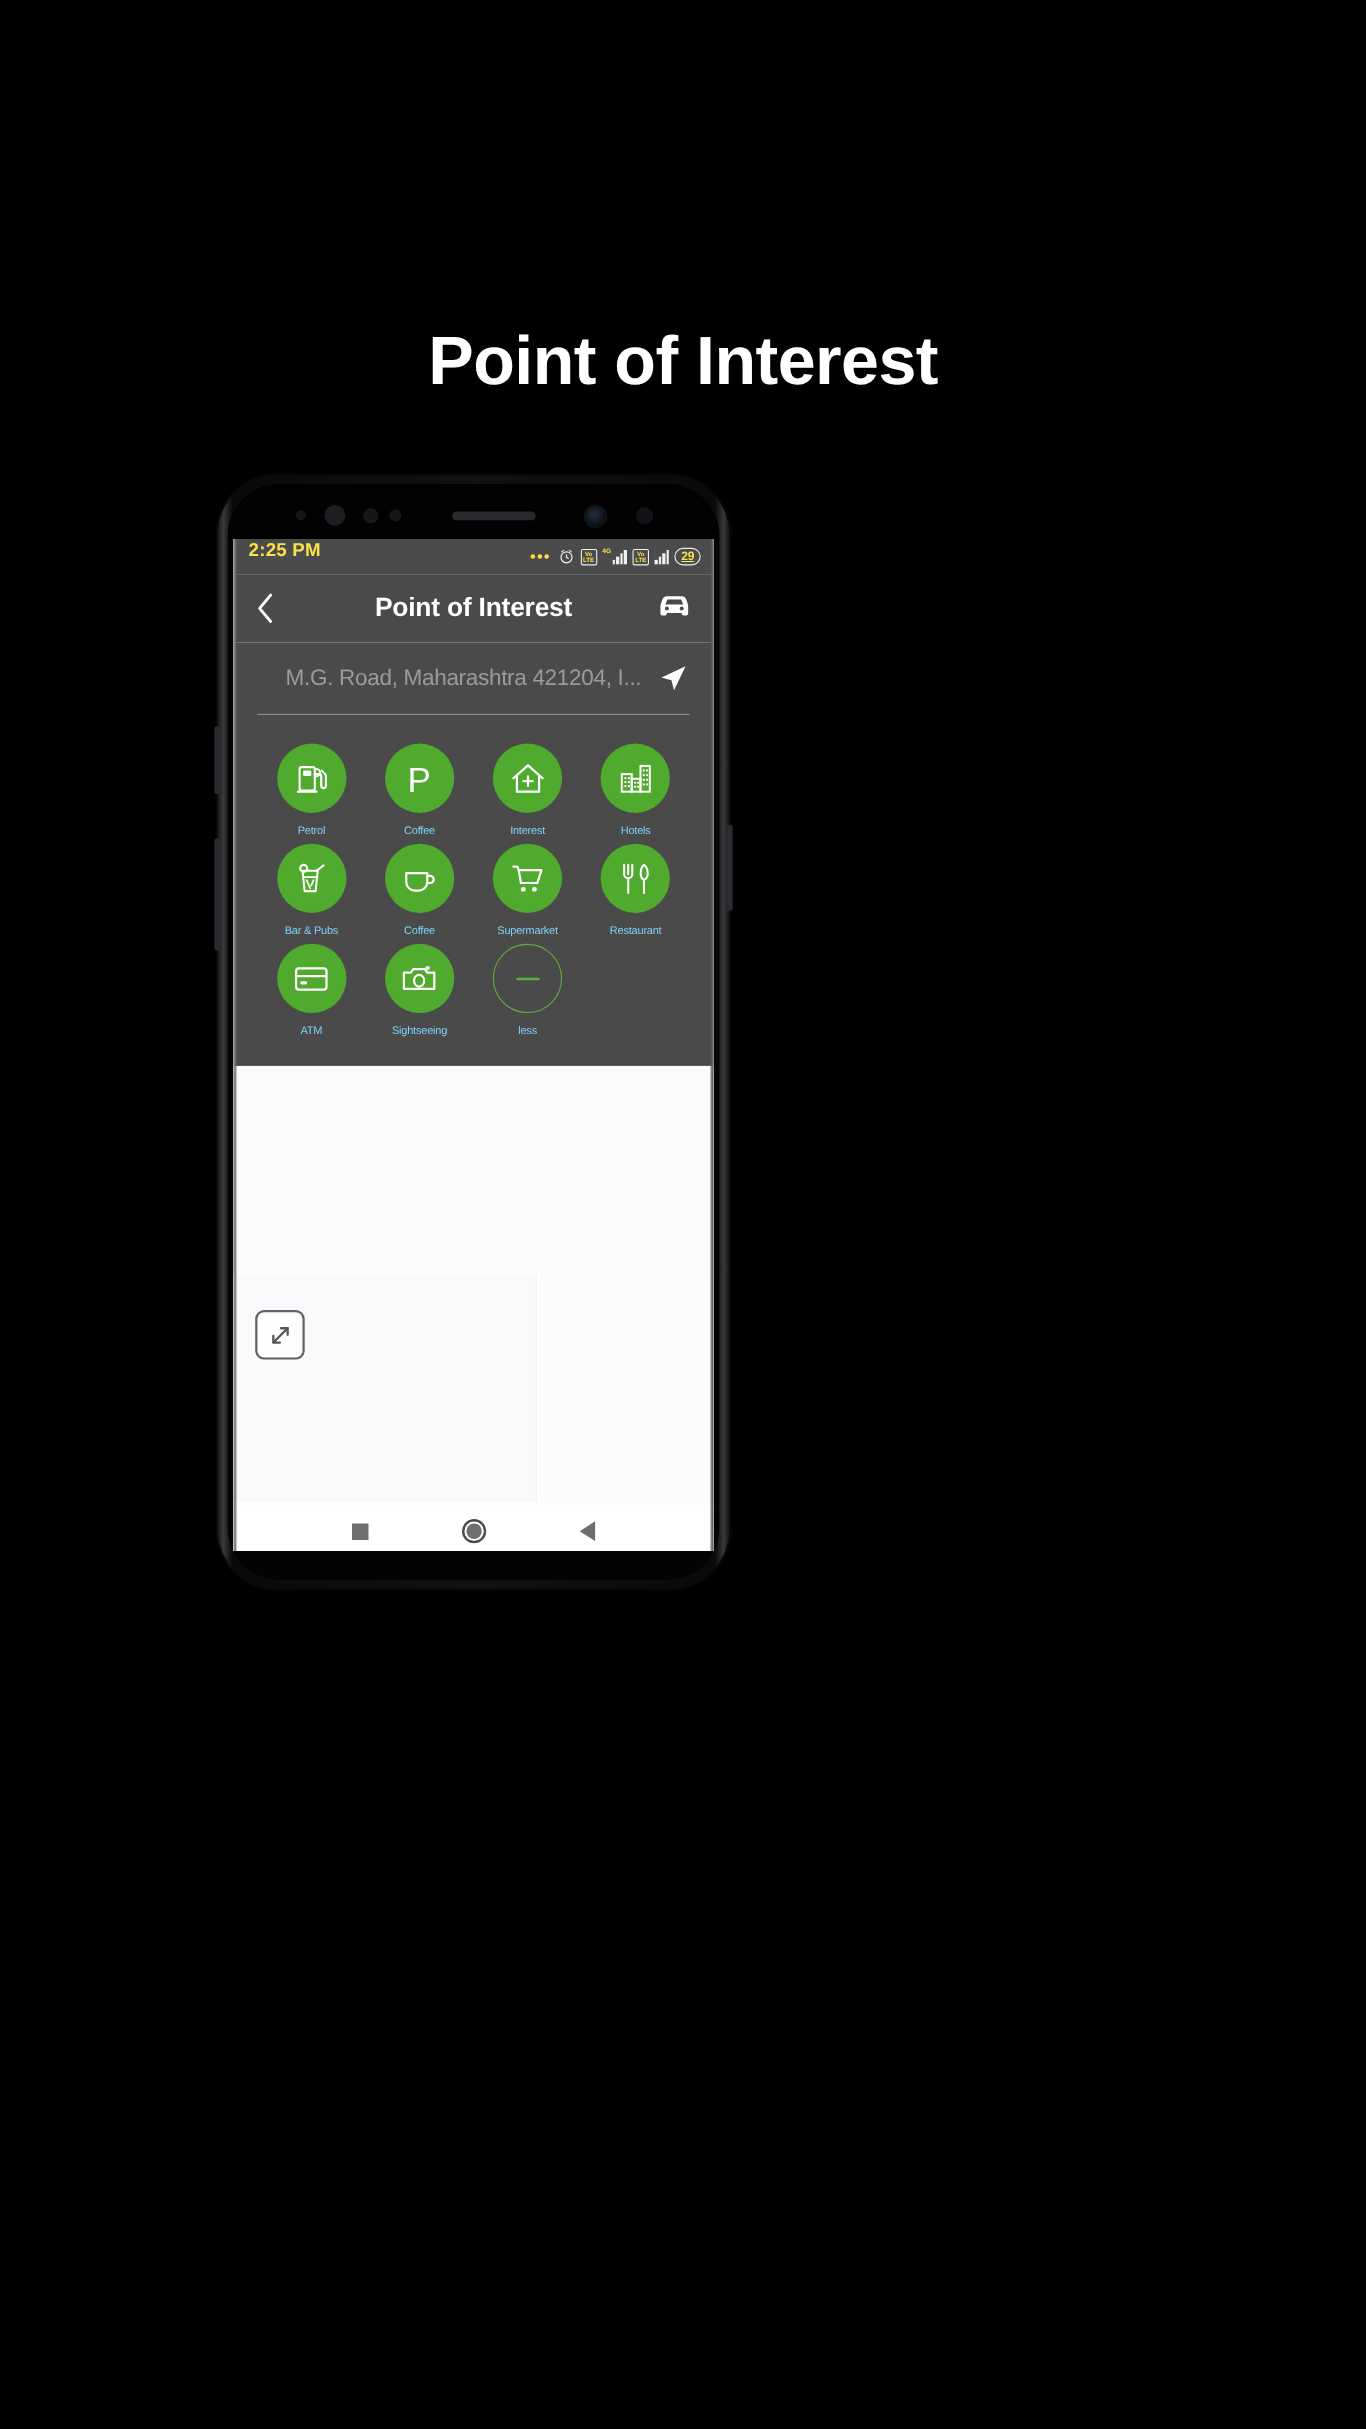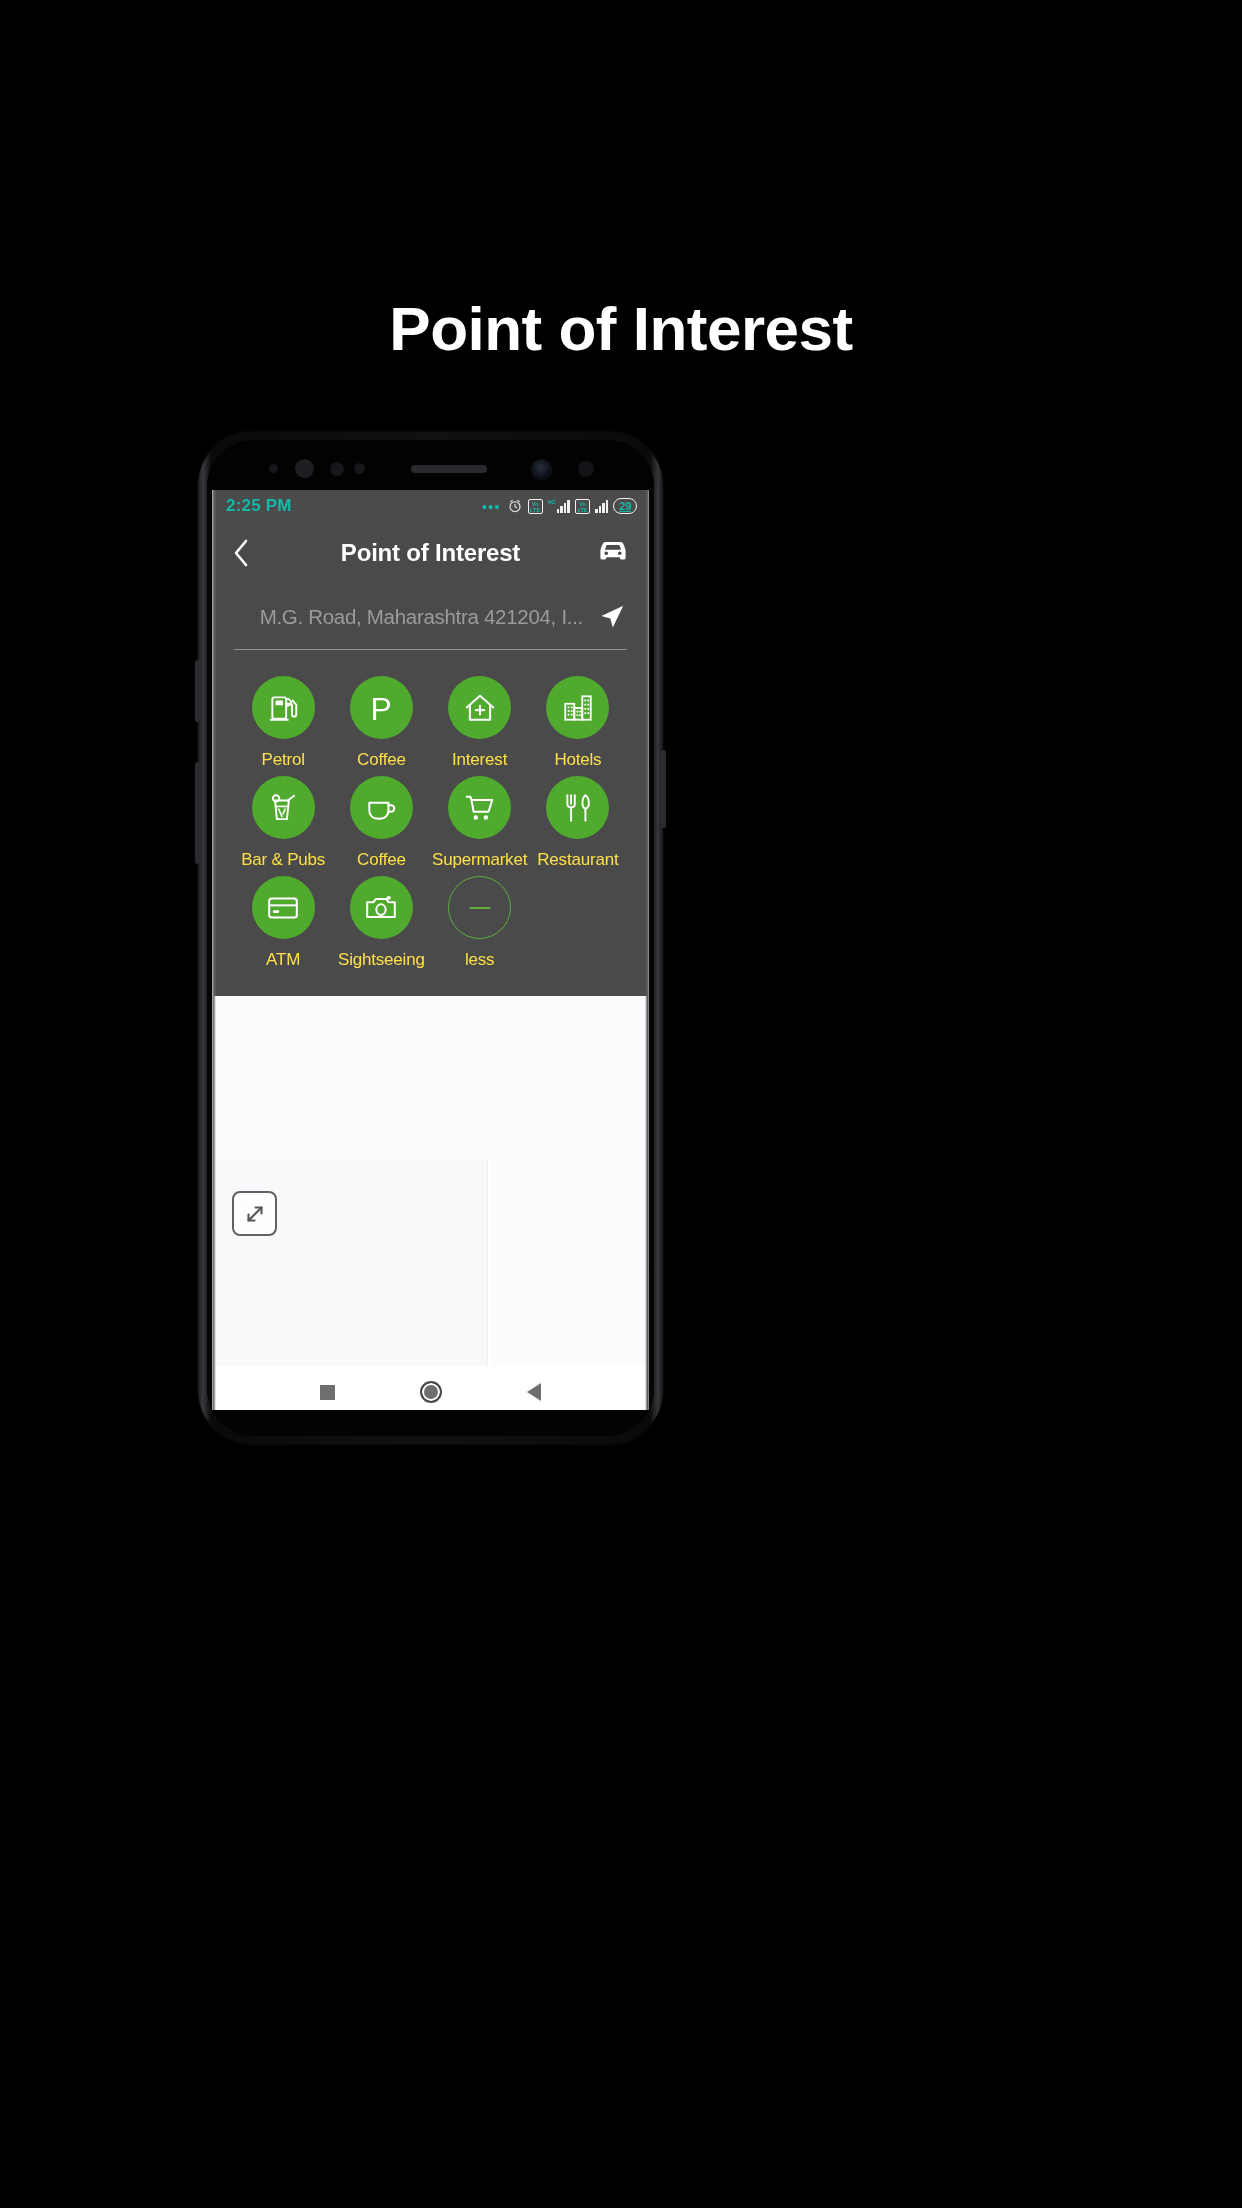--- a/index.html
+++ b/index.html
@@ -79,23 +79,23 @@
   }
   .edge-r{
     position:absolute; right:0; top:0; bottom:0; width:4px;
     background:linear-gradient(270deg,#9c9ca0 0%, #5a5a5e 40%, rgba(0,0,0,0) 100%);
     z-index:40; pointer-events:none;
   }
 
   
   .statusbar{
     height:32px; background:#4b4b4b;
-    display:flex; align-items:center;
+    display:flex; 
     padding:0 12px 0 14px;
-    color:#14b8a6;
+    color:#fde047;
   }
   .sb-time{ font-size:17px; font-weight:bold; letter-spacing:0.2px; }
   .sb-right{ margin-left:auto; display:flex; align-items:center; gap:5px; }
   .sb-dots{ letter-spacing:1px; font-size:15px; line-height:1; margin-right:1px; }
   .ic{ display:block; }
   .volte{
     width:15px; height:15px; border:1.4px solid #f0f0f0; border-radius:2px;
     font-size:5.5px; line-height:6px; font-weight:bold; text-align:center;
     padding-top:1px; letter-spacing:0;
   }
@@ -164,21 +164,21 @@
     width:63px; height:63px; border-radius:50%;
     background:#4faa2e;
     display:flex; align-items:center; justify-content:center;
   }
   .poi-circle.outline{
     background:transparent;
     border:1.6px solid #5fae3b;
   }
   .poi-label{
     margin-top:11px;
-    color:#fde047; font-size:17px; letter-spacing:-0.2px;
+    color:#7dd3fc; font-size:10px; letter-spacing:-0.2px;
     white-space:nowrap;
   }
 
   
   .map{
     position:absolute; left:0; right:0;
     top:669px; bottom:36px;
     background:#f8f9fa;
   }
   .map-seam{

